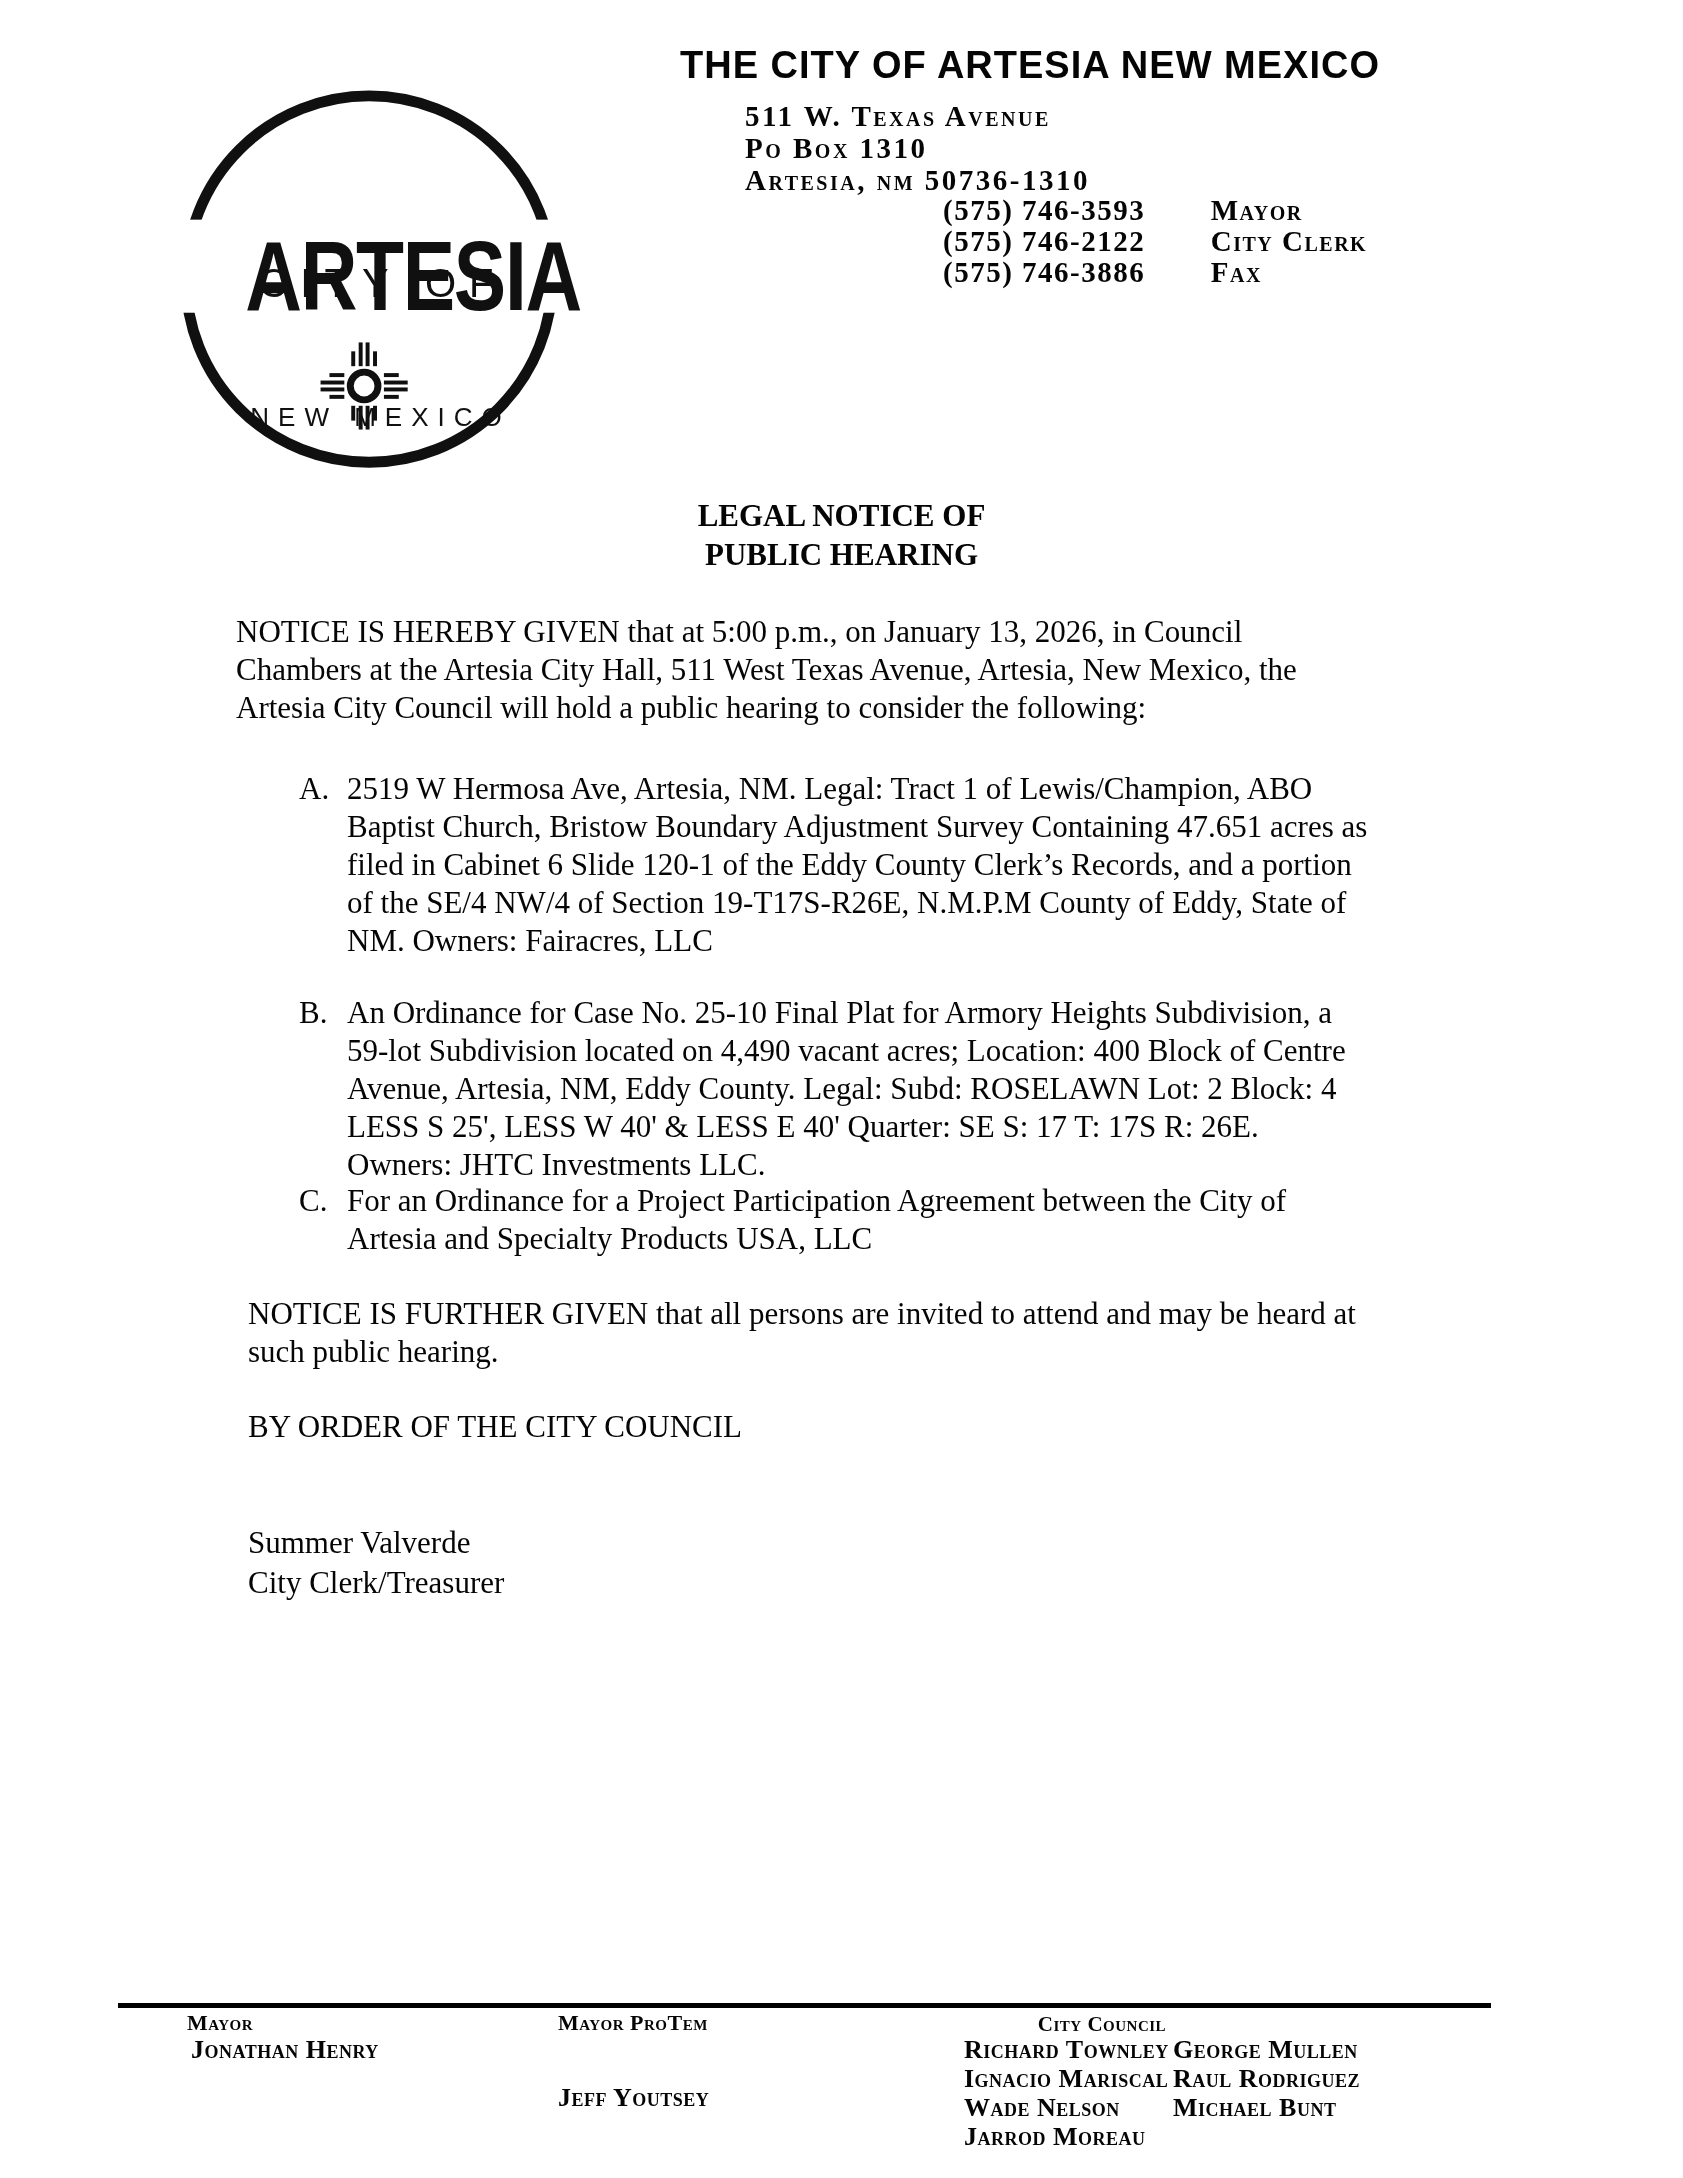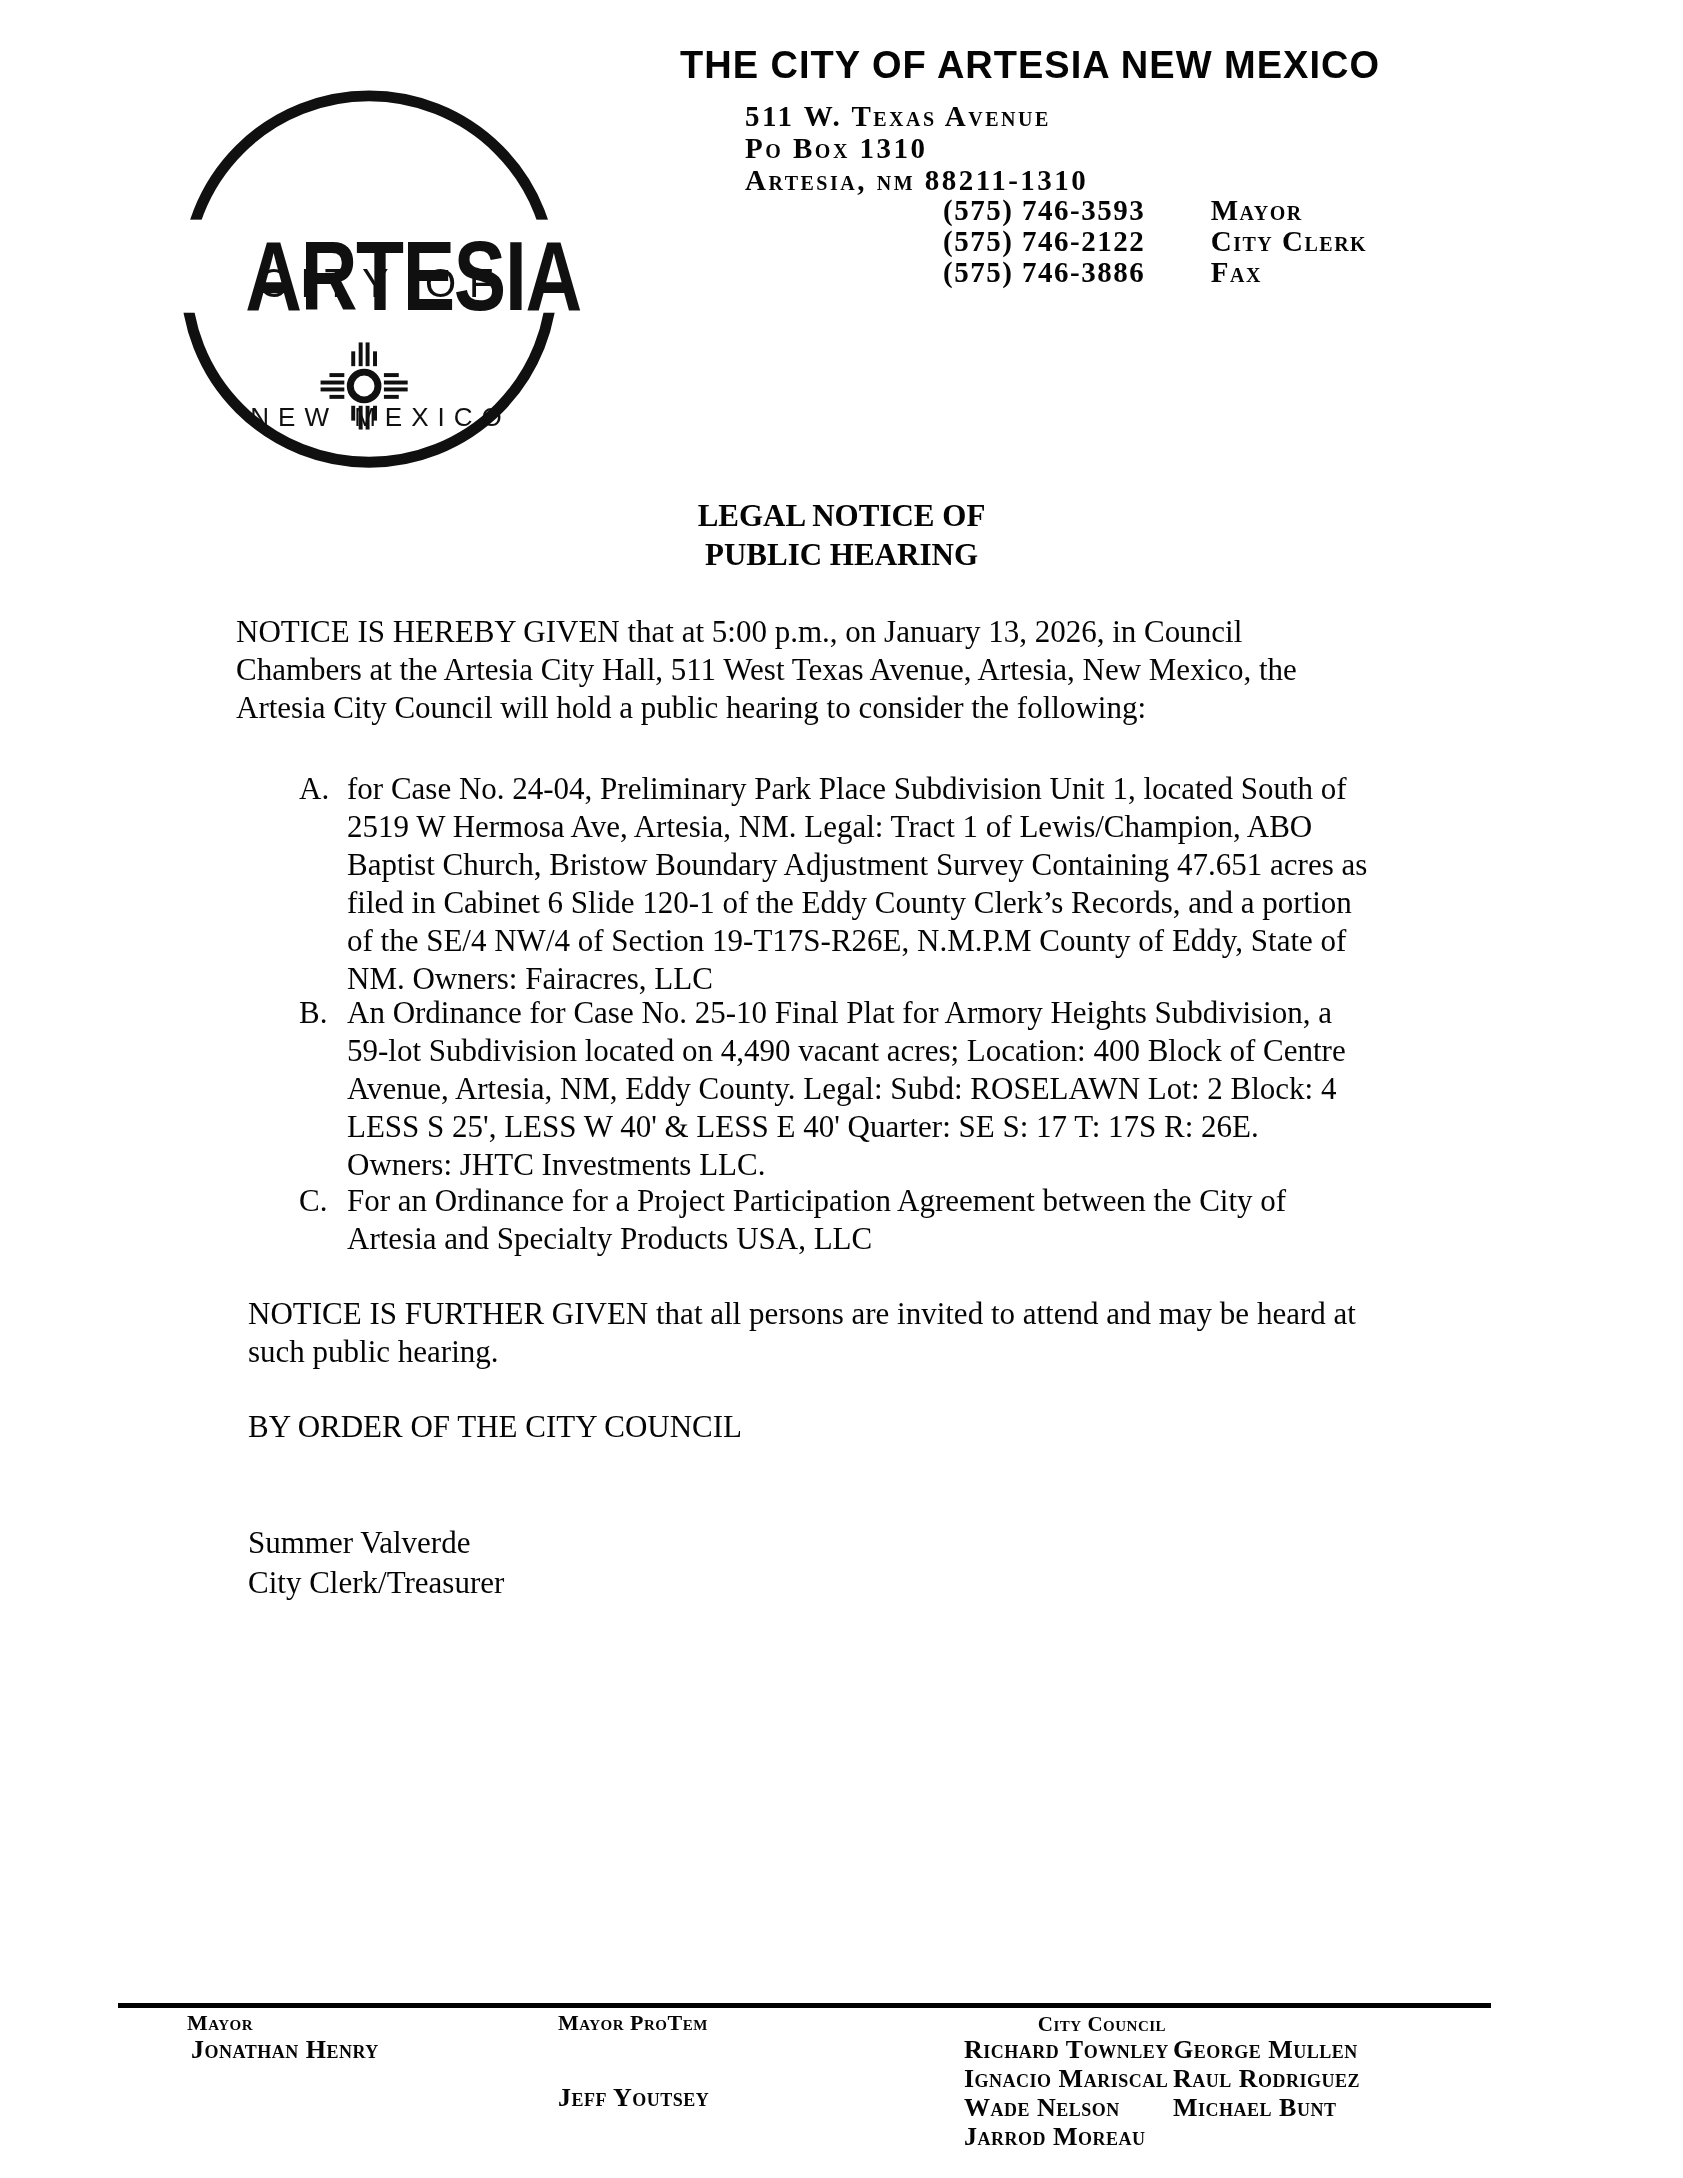--- a/index.html
+++ b/index.html
@@ -104,21 +104,21 @@
     <div class="abs logo-cityof nowrap">CITY OF</div>
     <div class="abs logo-artesia nowrap">ARTESIA</div>
     <div class="abs logo-nm nowrap">NEW MEXICO</div>
   </div>
 
   <div class="abs lh-title nowrap">THE CITY OF ARTESIA NEW MEXICO</div>
 
   <div class="abs address">
     <div class="nowrap">511 W. Texas Avenue</div>
     <div class="nowrap">Po Box 1310</div>
-    <div class="nowrap">Artesia, nm 88211-1310</div>
+    <div class="nowrap">Artesia, nm 50736-1310</div>
   </div>
 
   <div class="abs phones">
     <div class="nowrap">
       <span class="num">(575) 746-3593</span>
       <span>Mayor</span>
     </div>
     <div class="nowrap">
       <span class="num">(575) 746-2122</span>
       <span>City Clerk</span>
@@ -136,21 +136,20 @@
 
   <div class="abs bodytext intro">
     <div class="nowrap">NOTICE IS HEREBY GIVEN that at 5:00 p.m., on January 13, 2026, in Council</div>
     <div class="nowrap">Chambers at the Artesia City Hall, 511 West Texas Avenue, Artesia, New Mexico, the</div>
     <div class="nowrap">Artesia City Council will hold a public hearing to consider the following:</div>
   </div>
 
   <div class="abs bodytext list-item" style="top:770px;">
     <div class="item-label">A.</div>
     <div class="item-lines">
-      <div>for Case No. 24-04, Preliminary Park Place Subdivision Unit 1, located South of</div>
       <div>2519 W Hermosa Ave, Artesia, NM. Legal: Tract 1 of Lewis/Champion, ABO</div>
       <div>Baptist Church, Bristow Boundary Adjustment Survey Containing 47.651 acres as</div>
       <div>filed in Cabinet 6 Slide 120-1 of the Eddy County Clerk’s Records, and a portion</div>
       <div>of the SE/4 NW/4 of Section 19-T17S-R26E, N.M.P.M County of Eddy, State of</div>
       <div>NM. Owners: Fairacres, LLC</div>
     </div>
   </div>
 
   <div class="abs bodytext list-item" style="top:994px;">
     <div class="item-label">B.</div>

